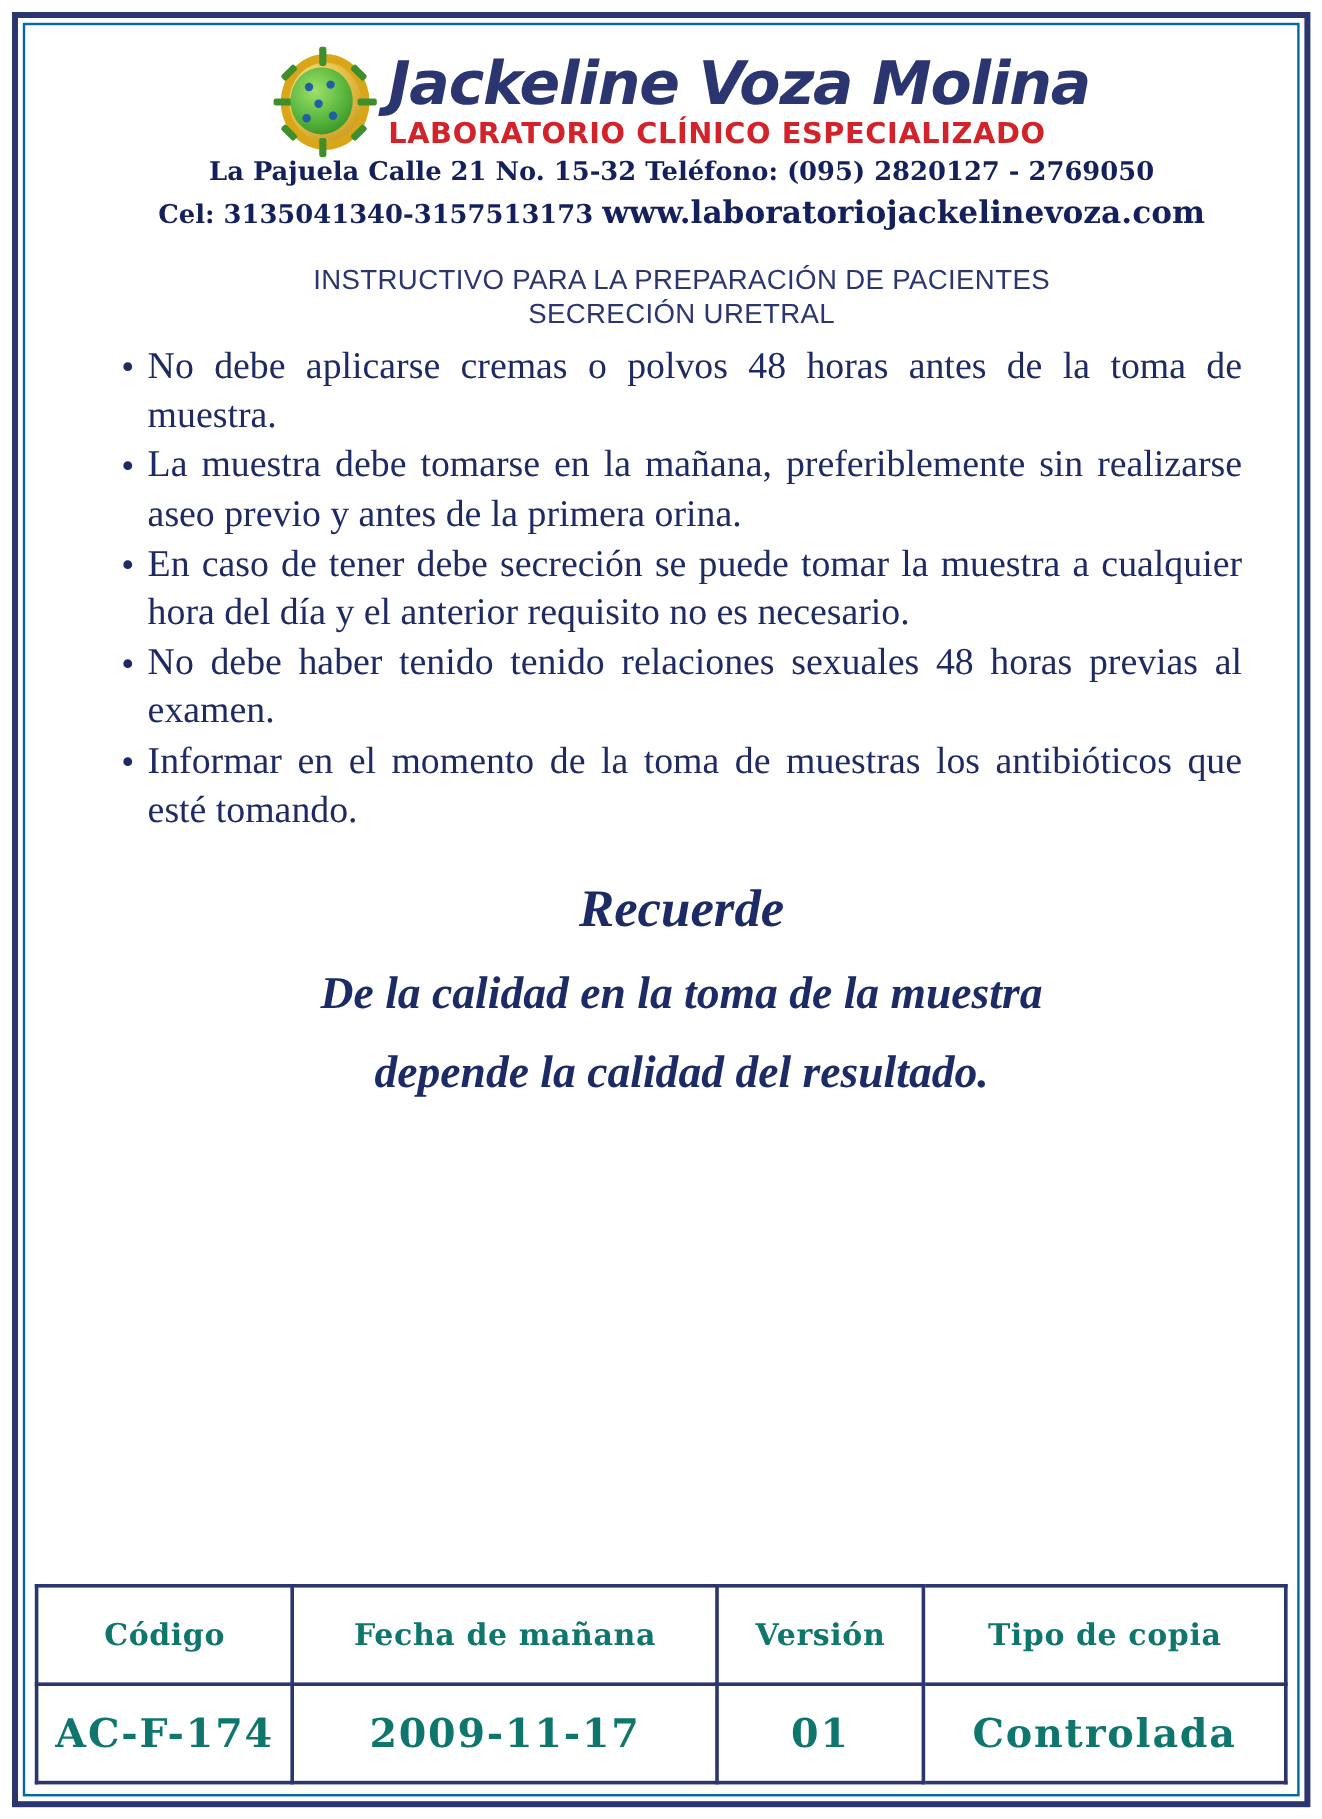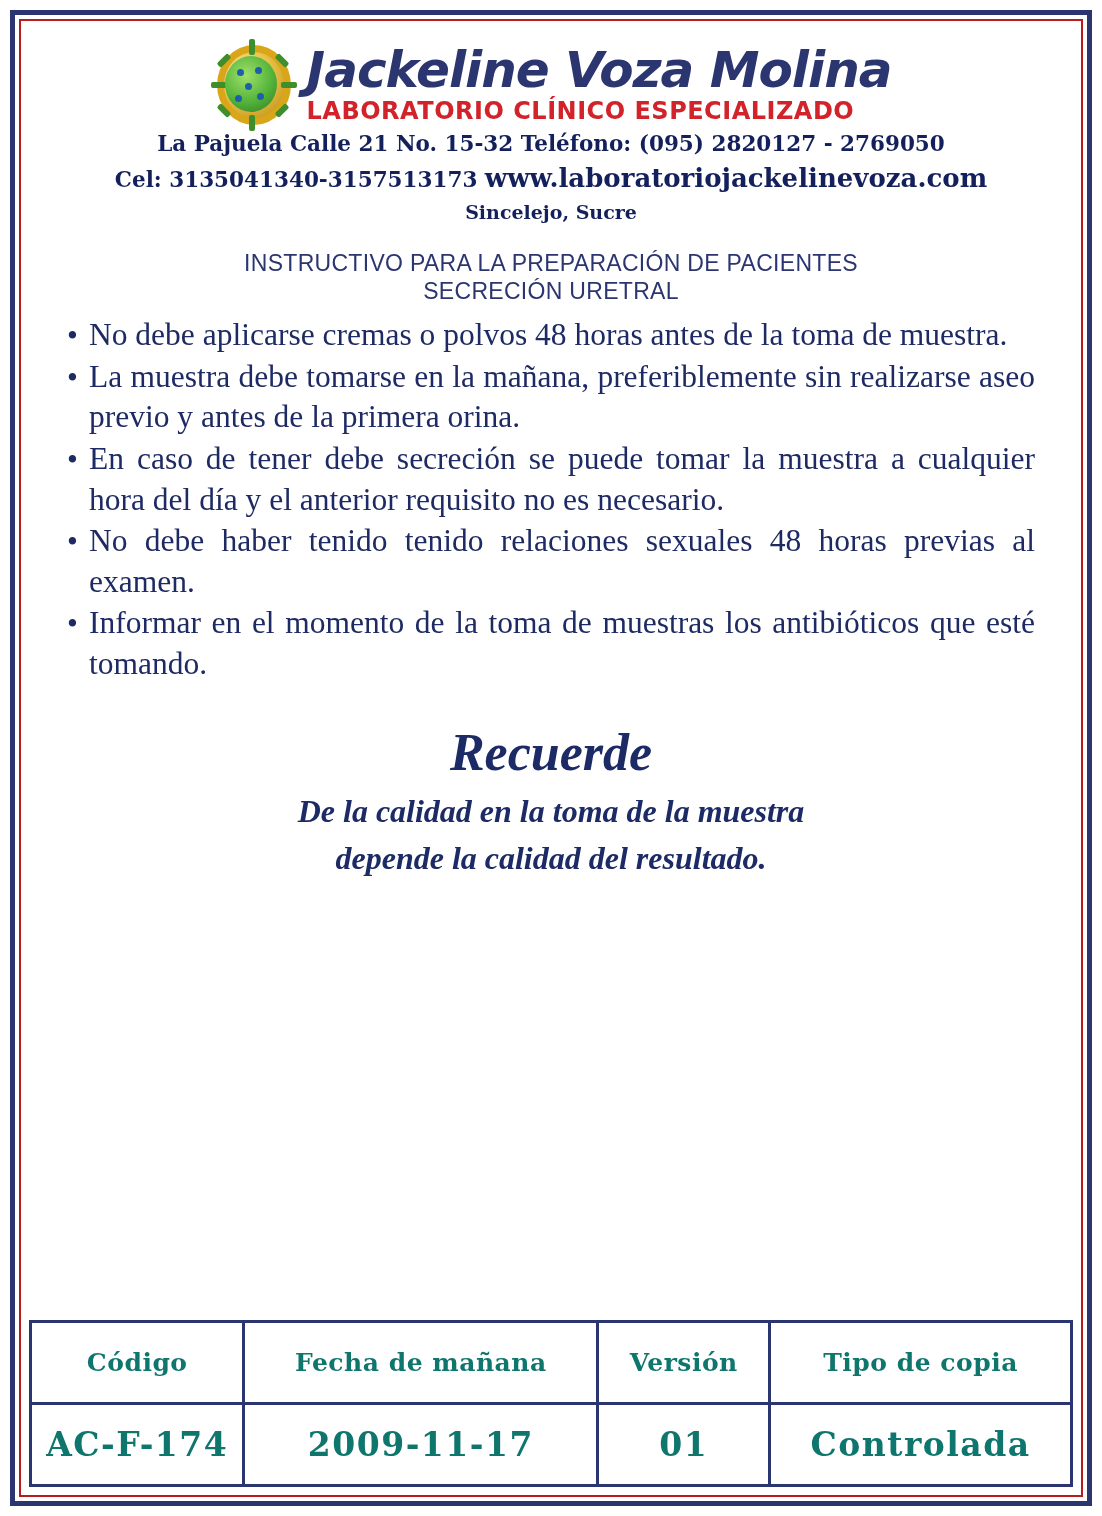--- a/index.html
+++ b/index.html
@@ -25,23 +25,24 @@
   }
   .outer-border {
     width: 100%;
     height: 100%;
     border: 5px solid #2b3570;
     padding: 4px;
   }
   .inner-border {
     width: 100%;
     height: 100%;
-    border: 2px solid #b91c1c;
+    border: 2px solid #0369a1;
     position: relative;
     overflow: hidden;
+    padding-left: 34px;
   }
 
   
   .header {
     padding: 18px 14px 4px 14px;
     text-align: center;
   }
   .brand-row {
     display: flex;
     align-items: center;
@@ -150,27 +151,27 @@
   
   .remember-block {
     text-align: center;
     margin-top: 34px;
     font-family: "Liberation Serif", serif;
     font-weight: bold;
     font-style: italic;
     color: #1c2a66;
   }
   .remember-title {
-    font-size: 52px;
+    font-size: 44px;
     line-height: 1.3;
   }
   .remember-text {
-    font-size: 32px;
+    font-size: 38px;
     line-height: 1.32;
-    margin-top: 4px;
+    margin-top: 16px;
   }
 
   
   .footer-table {
     position: absolute;
     left: 8px;
     right: 8px;
     bottom: 8px;
     border-collapse: collapse;
     width: calc(100% - 16px);
@@ -226,21 +227,20 @@
           <div class="brand-text">
             <div class="brand-title">Jackeline Voza Molina</div>
             <div class="brand-sub">LABORATORIO CLÍNICO ESPECIALIZADO</div>
           </div>
         </div>
         <div class="contact-line">La Pajuela Calle 21 No. 15-32  Teléfono: (095) 2820127 - 2769050</div>
         <div class="contact-line two">
           <span>Cel: 3135041340-3157513173</span>
           <span class="url">www.laboratoriojackelinevoza.com</span>
         </div>
-        <div class="contact-line city">Sincelejo, Sucre</div>
       </div>
 
       <div class="doc-title">
         <div>INSTRUCTIVO PARA LA PREPARACIÓN DE PACIENTES</div>
         <div>SECRECIÓN URETRAL</div>
       </div>
 
       <div class="body-list">
         <div class="bullet">
           <span class="dot-mark">•</span>

